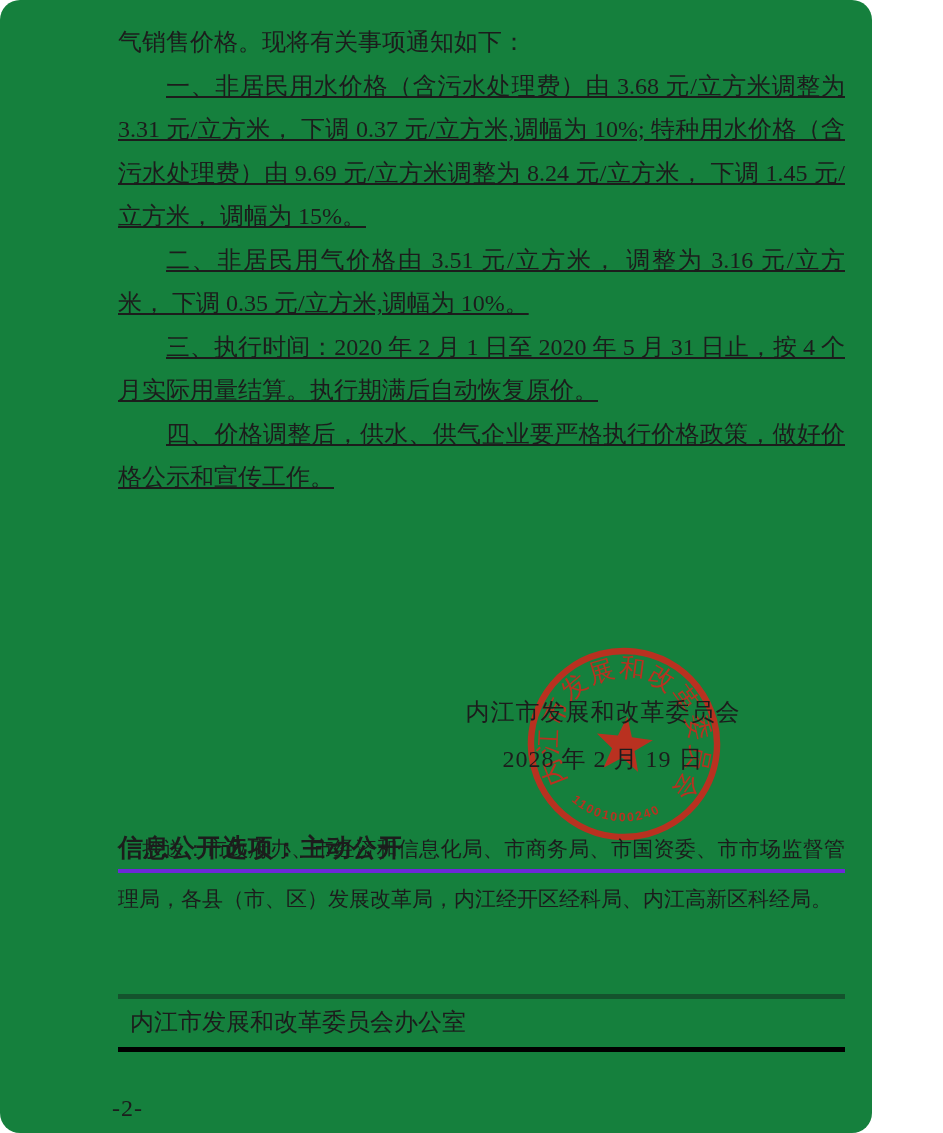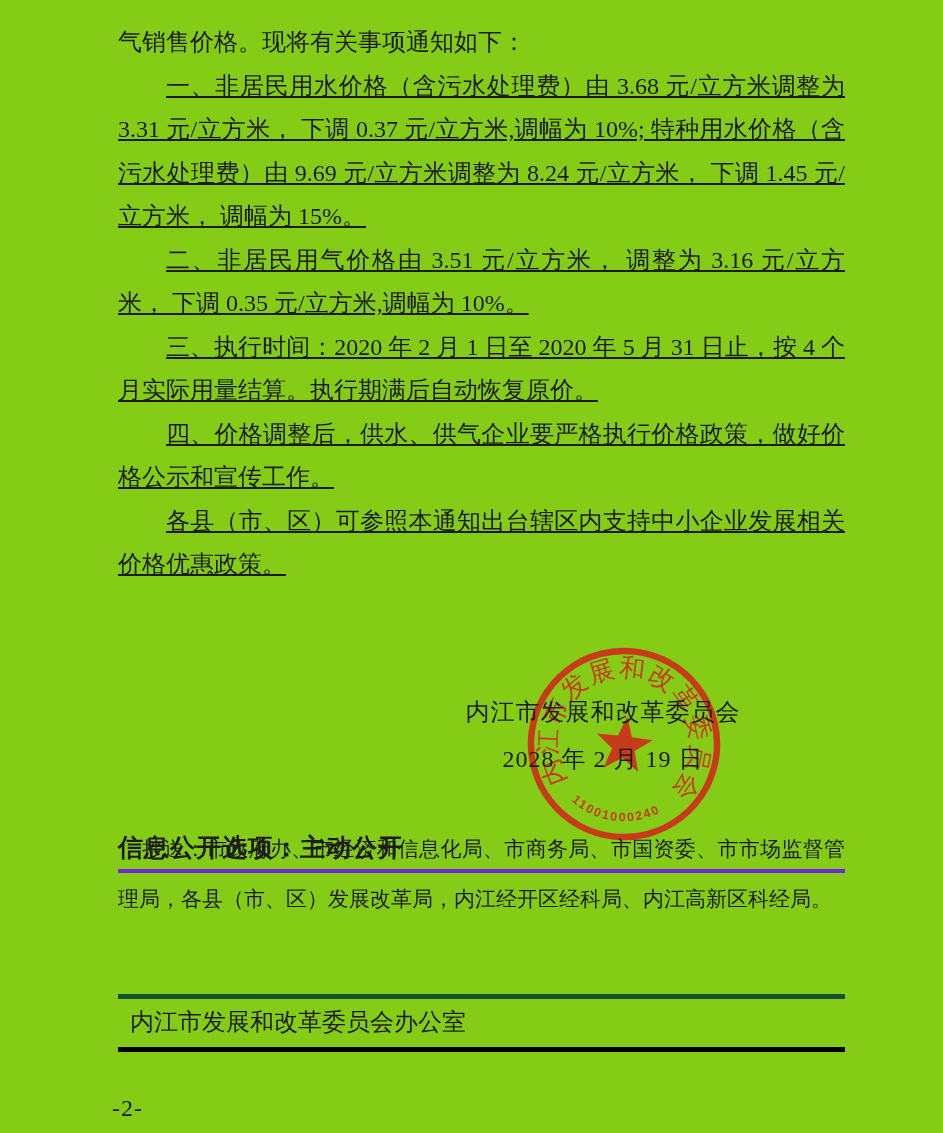--- a/index.html
+++ b/index.html
@@ -1,24 +1,25 @@
 <!DOCTYPE html>
 <html><head>
 <meta charset="utf-8">
 <style>
   * { margin: 0; padding: 0; box-sizing: border-box; }
   html, body { background: #ffffff; }
   .page {
     position: relative;
-    width: 943px;
+    width: 872px;
     height: 1133px;
-    background: #84cc16;
+    background: #15803d;
     font-family: "Liberation Serif", "DejaVu Serif", serif;
     color: #1c1c1c;
     overflow: hidden;
+    border-radius: 20px;
   }
   
   .body-text {
     position: absolute;
     left: 118px;
     top: 21px;
     width: 727px;
     font-size: 24px;
     line-height: 43.5px;
     text-align: justify;
@@ -119,21 +120,20 @@
 <body>
 
 <div class="page">
 
   <div class="body-text">
     <p>气销售价格。现将有关事项通知如下：</p>
     <p class="indent">一、非居民用水价格（含污水处理费）由 3.68 元/立方米调整为 3.31 元/立方米， 下调 0.37 元/立方米,调幅为 10%; 特种用水价格（含污水处理费）由 9.69 元/立方米调整为 8.24 元/立方米， 下调 1.45 元/立方米， 调幅为 15%。</p>
     <p class="indent">二、非居民用气价格由 3.51 元/立方米， 调整为 3.16 元/立方米， 下调 0.35 元/立方米,调幅为 10%。</p>
     <p class="indent">三、执行时间：2020 年 2 月 1 日至 2020 年 5 月 31 日止，按 4 个月实际用量结算。执行期满后自动恢复原价。</p>
     <p class="indent">四、价格调整后，供水、供气企业要严格执行价格政策，做好价格公示和宣传工作。</p>
-    <p class="indent">各县（市、区）可参照本通知出台辖区内支持中小企业发展相关价格优惠政策。</p>
   </div>
 
   <div class="signature">
     <div>内江市发展和改革委员会</div>
     <div>2028 年 2 月 19 日</div>
   </div>
 
   <svg class="seal" viewBox="0 0 200 200" xmlns="http://www.w3.org/2000/svg">
     <defs>
       <path id="arcTop" d="M 41.1 134 A 68 68 0 1 1 158.9 134" fill="none"></path>

